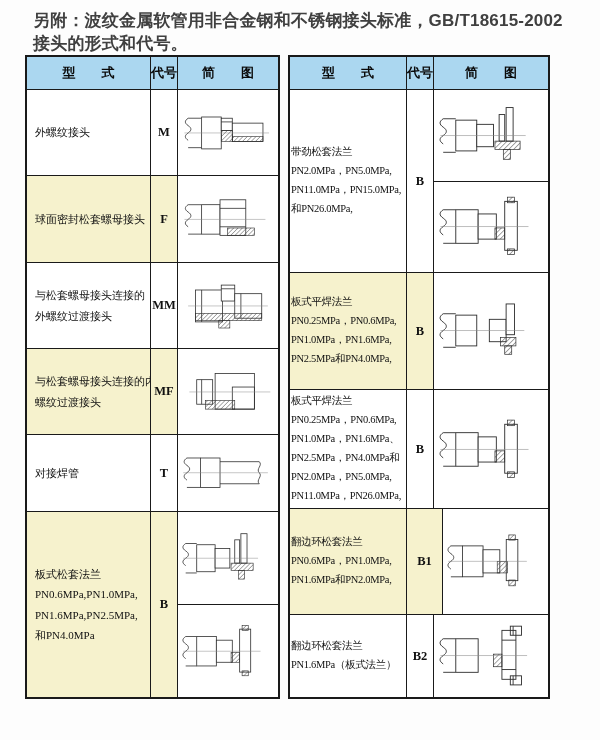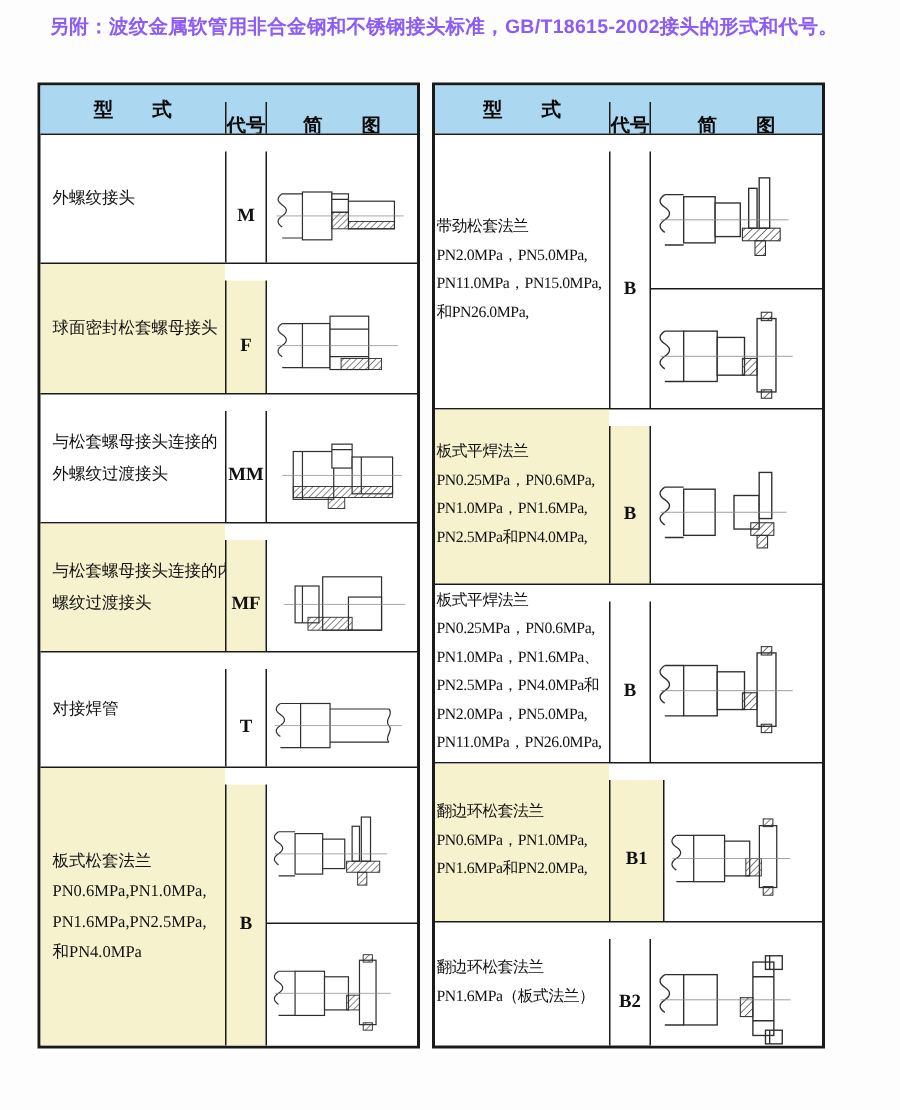--- a/index.html
+++ b/index.html
@@ -10,40 +10,40 @@
     color: #111;
     position: relative;
     overflow: hidden;
   }
   .doc-title {
     position: absolute;
     left: 33px; top: 9px;
     width: 545px;
     font-family: "Liberation Sans", sans-serif;
     font-weight: bold;
-    font-size: 13px;
+    font-size: 17px;
     letter-spacing: 0.2px;
-    color: #8b5cf6;
+    color: #404040;
   }
   .tables {
     position: absolute;
     left: 25px; top: 55px;
     display: flex;
     gap: 8px;
   }
   .jtable {
     border: 2px solid var(--border);
     background: #fff;
     display: flex;
     flex-direction: column;
   }
   .trow { display: flex; border-top: 1.5px solid var(--border); overflow: hidden; }
   .trow.thead { border-top: none; background: var(--headerbg); }
   .cell { height: 100%; overflow: hidden; }
-  .cell + .cell { border-left: 1.5px solid var(--border); margin-top: 11px; }
+  .cell + .cell { border-left: 1.5px solid var(--border); }
   .hcell {
     display: flex; align-items: center; justify-content: center;
     font-family: "Liberation Sans", sans-serif;
     font-weight: bold; font-size: 13px; color: #0a0a0a;
   }
   .type-cell {
     display: flex; flex-direction: column; justify-content: center;
     padding: 4px 2px 4px 8px;
     font-size: 11px;
     line-height: 1.85;

